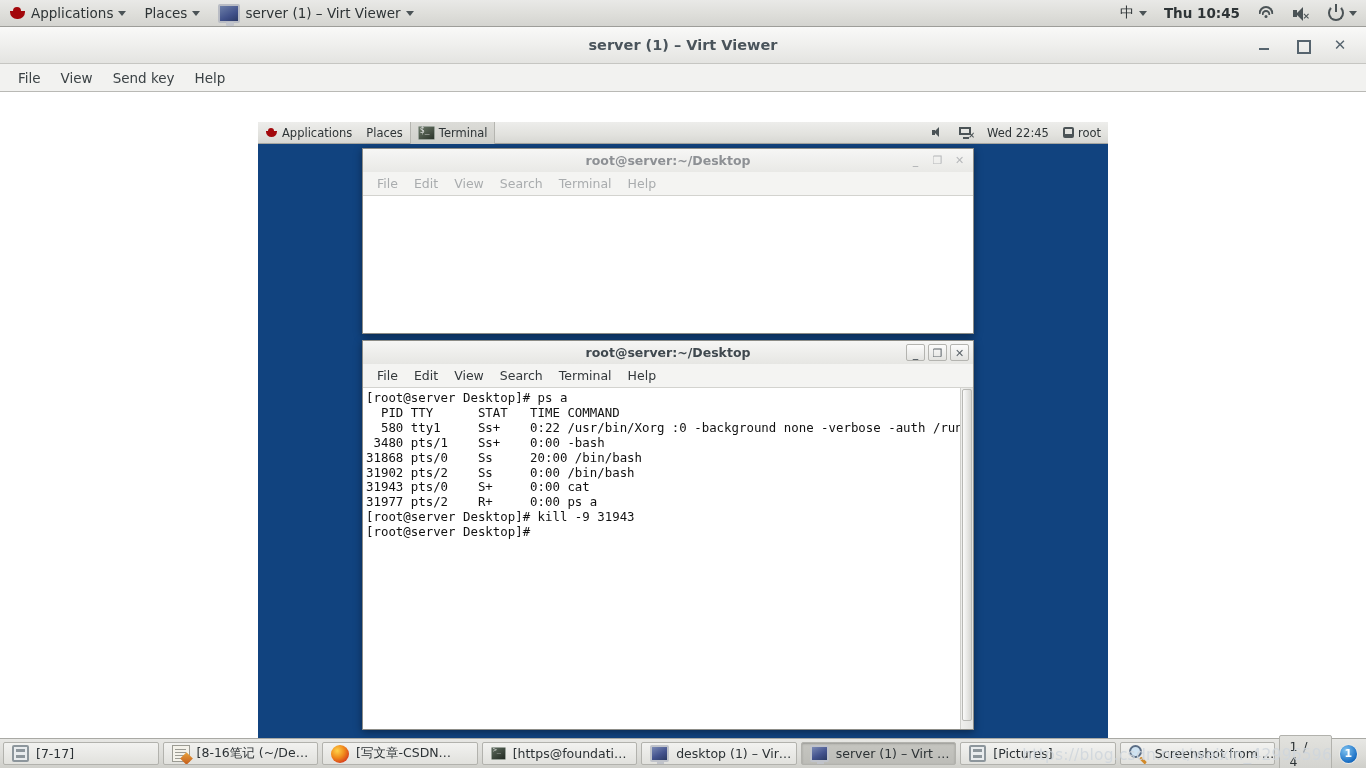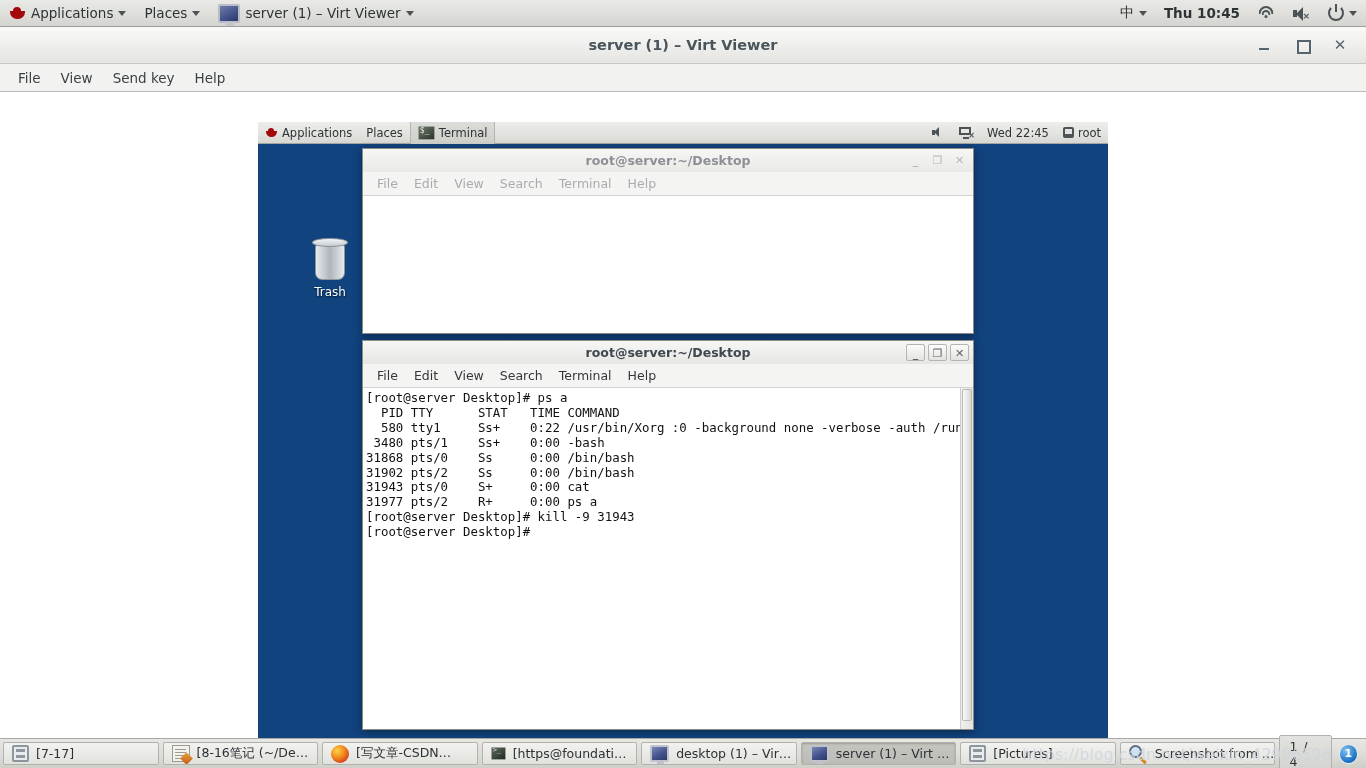--- a/index.html
+++ b/index.html
@@ -326,27 +326,20 @@
           </div>
           <div class="vmp-item">
             <span>Wed 22:45</span>
           </div>
           <div class="vmp-item">
             <span class="vm-user-ico"></span>
             <span>root</span>
           </div>
         </div>
 
-        <div class="desk-icon" style="left:32px; top:116px;">
-          <div class="trash-ico">
-            <span class="can"></span>
-              <span class="lid"></span>
-          </div>
-          <div>Trash</div>
-        </div>
 
         <div class="term-win" style="left:104px; top:26px; width:612px; height:186px;">
           <div class="term-title inactive">
             <div class="tt-label">root@server:~/Desktop</div>
             <div class="tt-btns">
               <div class="ttb dim">_</div>
               <div class="ttb dim">❐</div>
               <div class="ttb dim">✕</div>
             </div>
           </div>
@@ -374,21 +367,21 @@
             <div class="tm">Edit</div>
             <div class="tm">View</div>
             <div class="tm">Search</div>
             <div class="tm">Terminal</div>
             <div class="tm">Help</div>
           </div>
           <div class="term-body" style="height:341px;"><span>[root@server Desktop]# ps a</span>
 <span>  PID TTY      STAT   TIME COMMAND</span>
 <span>  580 tty1     Ss+    0:22 /usr/bin/Xorg :0 -background none -verbose -auth /run</span>
 <span> 3480 pts/1    Ss+    0:00 -bash</span>
-<span>31868 pts/0    Ss     0:00 /bin/bash</span>
+<span>31868 pts/0    Ss     20:00 /bin/bash</span>
 <span>31902 pts/2    Ss     0:00 /bin/bash</span>
 <span>31943 pts/0    S+     0:00 cat</span>
 <span>31977 pts/2    R+     0:00 ps a</span>
 <span>[root@server Desktop]# kill -9 31943</span>
 <span>[root@server Desktop]#</span>
             <div class="term-scroll">
               <div class="thumb" style="top:1px; height:332px;"></div>
             </div>
           </div>
         </div>

